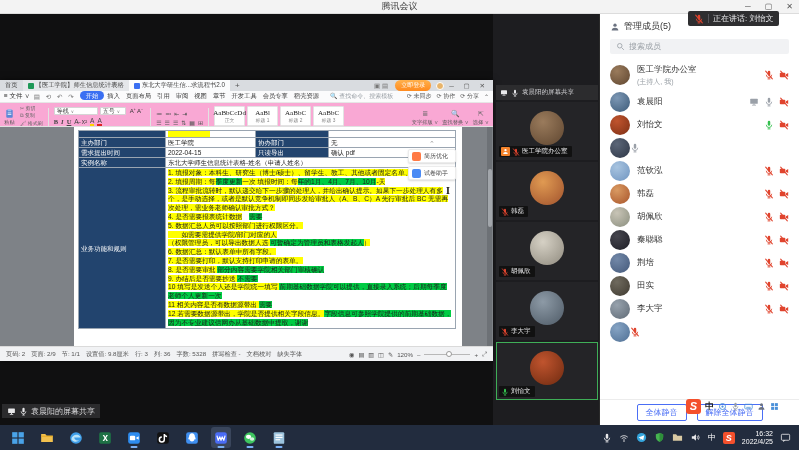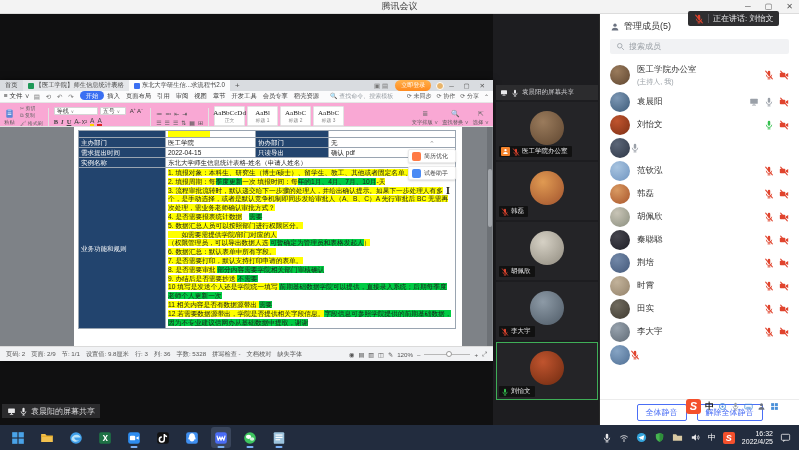--- a/index.html
+++ b/index.html
@@ -713,44 +713,20 @@
               <span class="ic">
                 <svg width="10" height="10" viewBox="0 0 24 24">
                   <rect x="2" y="6.5" width="13" height="11" rx="2" fill="#e0442e"></rect>
                   <path d="M16 10.5 L22 7 v10 l-6 -3.5 z" fill="#e0442e"></path>
                   <line x1="4" y1="2.5" x2="20" y2="21.5" stroke="#e0442e" stroke-width="2.6" stroke-linecap="round"></line>
                 </svg>
               </span>
             </span>
   </div>
   <div class="p-row ">
-    <span class="p-av" style="background:radial-gradient(circle at 35% 30%, #c2b29a, #93826a)"></span>
-    <span class="p-names">
-      <div class="p-name">时霄</div>
-
-    </span>
-    <span class="p-icons">
-              <span class="ic">
-                <svg width="10" height="10" viewBox="0 0 24 24">
-                  <rect x="9" y="2" width="6" height="12" rx="3" fill="#e0442e"></rect>
-                  <path d="M5.5 11.5a6.5 6.5 0 0 0 13 0" fill="none" stroke="#e0442e" stroke-width="2"></path>
-                  <path d="M12 18v3.5M8.5 21.5h7" stroke="#e0442e" stroke-width="2" fill="none"></path>
-                  <line x1="4" y1="2.5" x2="20" y2="21.5" stroke="#e0442e" stroke-width="2.6" stroke-linecap="round"></line>
-                </svg>
-              </span>
-              <span class="ic">
-                <svg width="10" height="10" viewBox="0 0 24 24">
-                  <rect x="2" y="6.5" width="13" height="11" rx="2" fill="#e0442e"></rect>
-                  <path d="M16 10.5 L22 7 v10 l-6 -3.5 z" fill="#e0442e"></path>
-                  <line x1="4" y1="2.5" x2="20" y2="21.5" stroke="#e0442e" stroke-width="2.6" stroke-linecap="round"></line>
-                </svg>
-              </span>
-            </span>
-  </div>
-  <div class="p-row ">
     <span class="p-av" style="background:radial-gradient(circle at 35% 30%, #6f6a5e, #3f3a30)"></span>
     <span class="p-names">
       <div class="p-name">田实</div>
 
     </span>
     <span class="p-icons">
               <span class="ic">
                 <svg width="10" height="10" viewBox="0 0 24 24">
                   <rect x="9" y="2" width="6" height="12" rx="3" fill="#e0442e"></rect>
                   <path d="M5.5 11.5a6.5 6.5 0 0 0 13 0" fill="none" stroke="#e0442e" stroke-width="2"></path>

